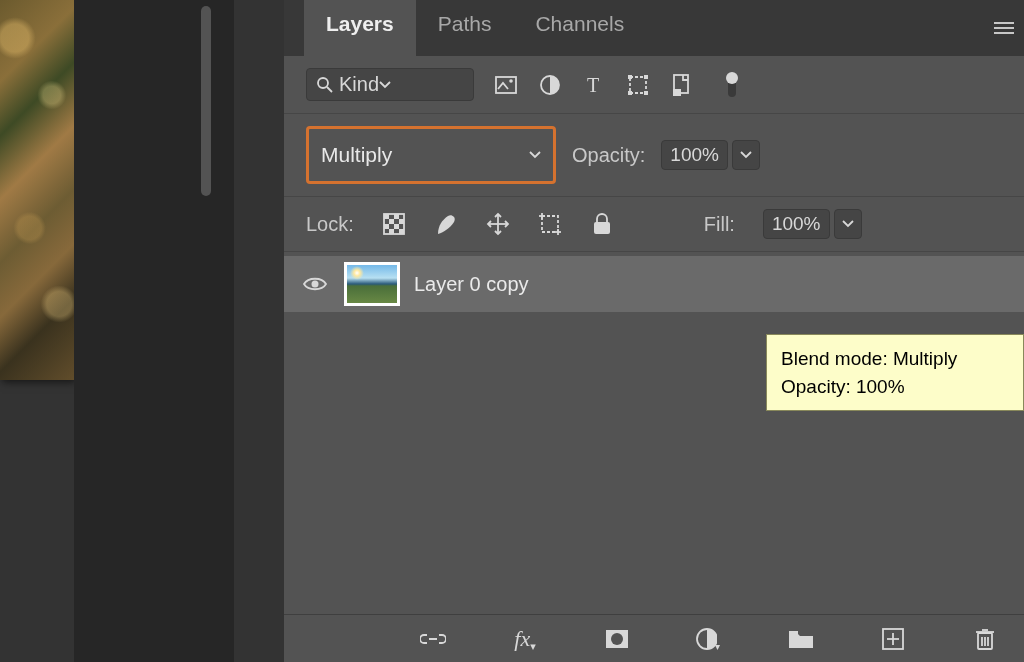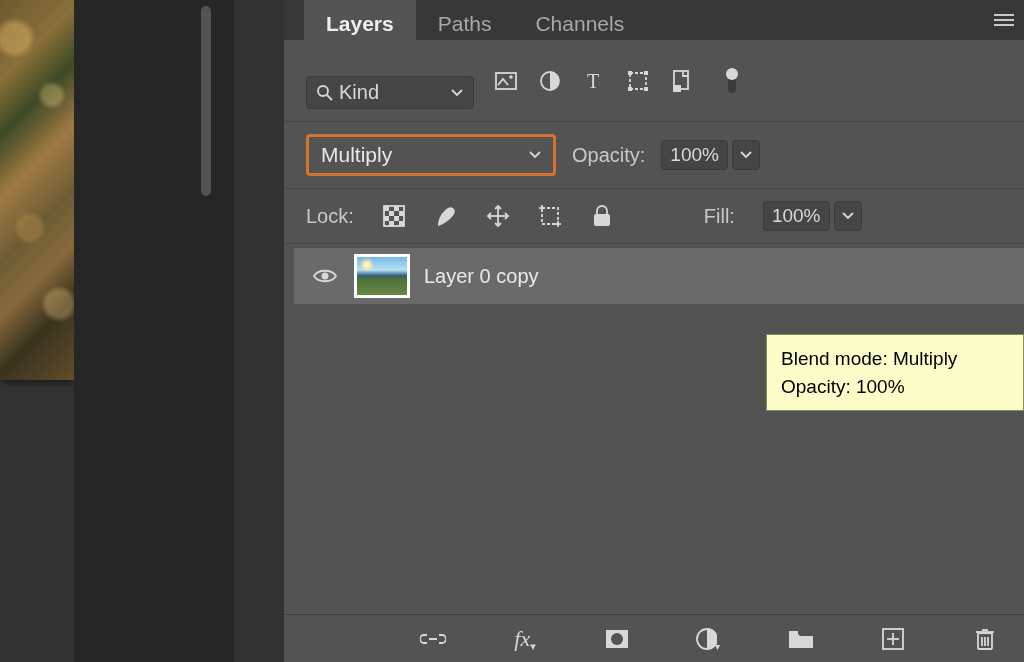--- a/index.html
+++ b/index.html
@@ -49,21 +49,21 @@
   position: absolute;
   left: 284px; top: 0;
   right: 0; bottom: 0;
   background: #535353;
   display: flex;
   flex-direction: column;
 }
 
 
 .tabbar {
-  height: 40px;
+  height: 56px;
   background: #383838;
   display: flex;
   align-items: stretch;
   padding-left: 20px;
 }
 .tab {
   padding: 12px 22px 10px;
   color: #a8a8a8;
   font-size: 21px;
   cursor: default;
@@ -89,35 +89,34 @@
 .row:last-of-type { border-bottom: none; }
 
 
 .kind-dd {
   display: flex; align-items: center;
   border: 1px solid #3a3a3a;
   background: #454545;
   border-radius: 4px;
   padding: 4px 10px;
   width: 168px;
-  justify-content: space-between;
-  margin-top: 24px;
+  justify-content: flex-start;
 }
 .kind-dd .lbl { display: flex; align-items: center; gap: 6px; }
 .filter-row { gap: 20px; }
 .ficon { width: 24px; height: 24px; display: flex; align-items: center; justify-content: center; }
 
 
 .blend-row { gap: 16px; }
 .blend-dd {
   display: flex; align-items: center; justify-content: space-between;
   width: 250px;
   border: 3px solid #d5722f;
   border-radius: 4px;
-  padding: 6px 12px;
+  padding: 14px 12px;
   background: #535353;
 }
 .small-lbl { font-size: 20px; color: #c8c8c8; }
 .val-box {
   display: flex; align-items: flex-start;
   border: 1px solid #3a3a3a;
   background: #454545;
   border-radius: 4px;
   padding: 3px 8px;
   font-size: 19px;
@@ -134,21 +133,21 @@
 .lock-row { gap: 28px; }
 
 
 .layer-list { flex: 1; padding-top: 4px; background:#535353; }
 .layer-item {
   display: flex; align-items: center;
   height: 56px;
   padding: 0 16px;
   gap: 16px;
 }
-.layer-item.selected { background: #6a6a6a; margin-left: 10px; }
+.layer-item.selected { background: #6a6a6a; }
 .eye { width: 30px; display:flex; justify-content:center; }
 .thumb {
   width: 52px; height: 40px;
   background: linear-gradient(to bottom, #6fb6e8 0%, #b7e0f2 35%, #2a5a7a 50%, #4a6f3a 55%, #6a8a45 100%);
   position: relative;
 }
 .thumb::before{
   content:"";position:absolute;left:4px;top:2px;width:14px;height:14px;border-radius:50%;
   background:radial-gradient(circle,#fff 0,#ffe9a0 30%,transparent 70%);
 }

